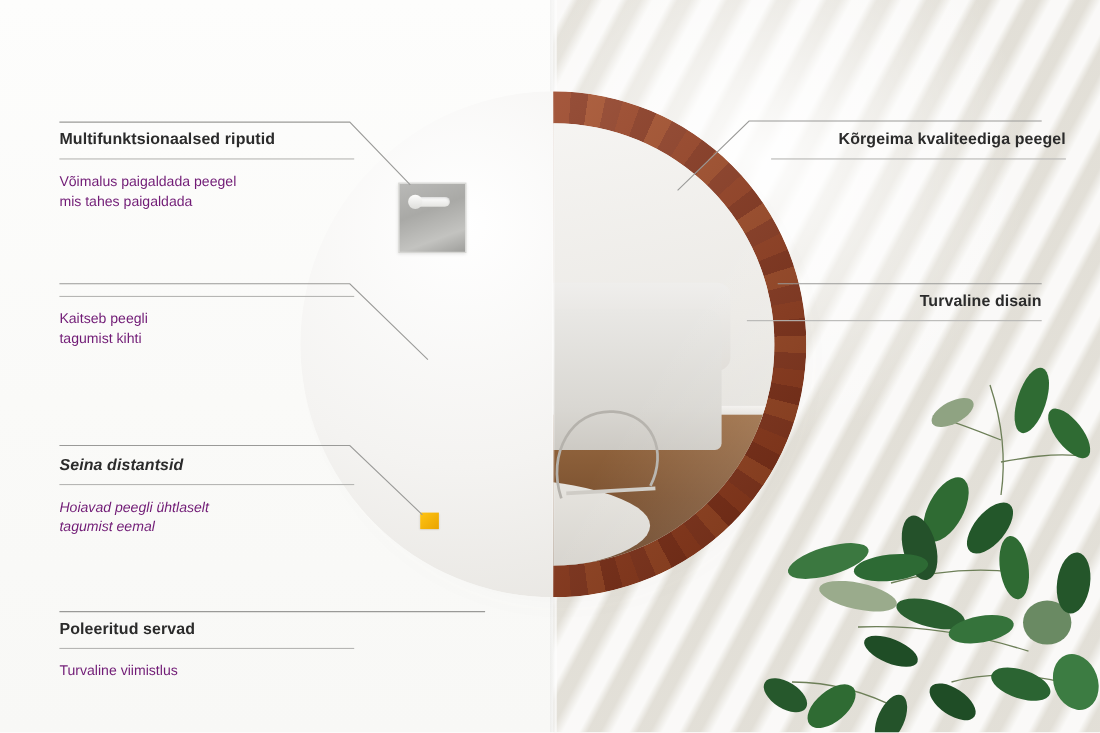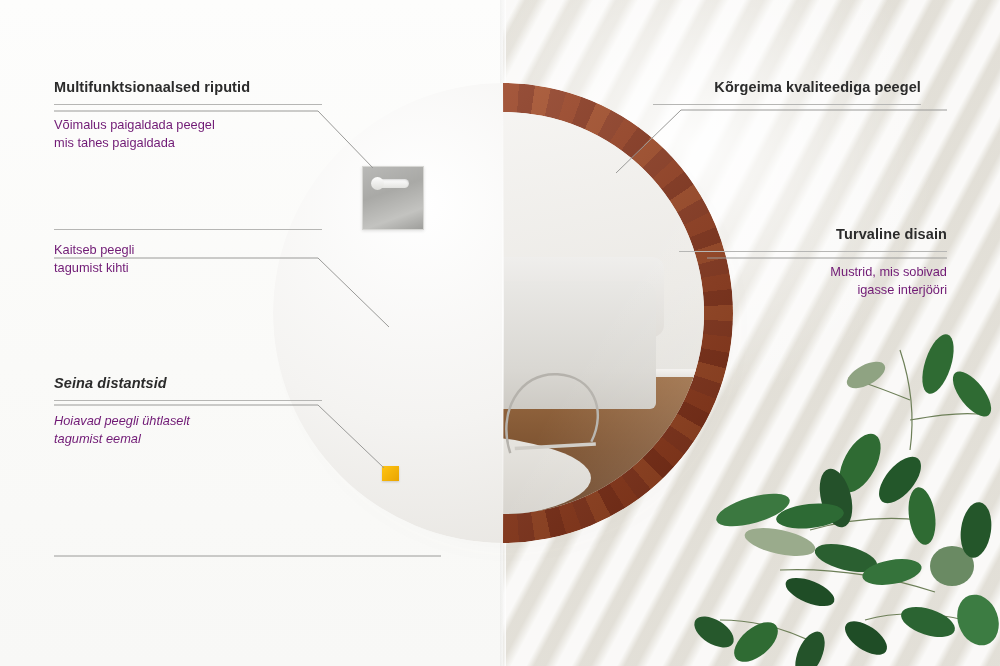--- a/index.html
+++ b/index.html
@@ -126,38 +126,38 @@
   .spacer{
     position:absolute;left:382px;top:466px;width:17px;height:15px;
     background:linear-gradient(135deg,#ffc412,#e9a400);
     box-shadow:0 1px 2px rgba(0,0,0,.16);
   }
 
   
   .leaders{position:absolute;left:0;top:0;width:1000px;height:666px;pointer-events:none;}
 
   
-  .callout{position:absolute;}
+  .callout{position:absolute;margin-top:40px;}
   .callout h3{
     margin:0 0 9px 0;font-size:14.5px;font-weight:700;color:#2b2b2b;letter-spacing:.1px;
   }
   .callout .rule{height:1px;background:#b6b6b4;margin-bottom:11px;}
   .callout p{
     margin:0;font-size:12.8px;line-height:1.42;color:#701a75;font-weight:400;
   }
   .callout.left{left:54px;width:268px;text-align:left;}
   .callout.right{width:268px;text-align:right;}
   .callout.right h3{color:#2b2b2b;}
 
   .c1{top:79px;}
   .c2{top:229px;}
   .c3{top:375px;font-style:italic;}
   .c4{top:524px;width:386px;}
 
-  .r1{left:653px;top:79px;}
+  .r1{left:701px;top:79px;}
   .r2{left:679px;top:226px;}
 
   
   .foliage{position:absolute;left:660px;top:320px;width:345px;height:350px;}
   .foliage svg{width:100%;height:100%;}
 </style>
 </head>
 <body>
 
 <div class="stage">
@@ -238,33 +238,34 @@
 
   <div class="callout left c3">
     <h3>Seina distantsid</h3>
     <div class="rule"></div>
     <p>
       <span>Hoiavad peegli ühtlaselt</span><br>
       <span>tagumist eemal</span>
     </p>
   </div>
 
+  <div class="callout left c4">
+    <h3>Poleeritud servad</h3>
+    <div class="rule"></div>
+    <p>Turvaline viimistlus</p>
+  </div>
 
   <div class="callout right r1">
     <h3>Kõrgeima kvaliteediga peegel</h3>
     <div class="rule"></div>
   </div>
 
   <div class="callout right r2">
     <h3>Turvaline disain</h3>
     <div class="rule"></div>
-    <p>
-      <span>Mustrid, mis sobivad</span><br>
-      <span>igasse interjööri</span>
-    </p>
   </div>
 
   <div class="foliage">
     <svg viewBox="0 0 345 350">
       <g stroke="#6d7f58" stroke-width="1.2" fill="none">
         <path d="M240 30 C250 60 255 95 250 130"></path>
         <path d="M250 80 C225 70 205 62 188 58"></path>
         <path d="M250 100 C272 96 296 92 318 94"></path>
         <path d="M150 210 C185 200 225 196 262 200"></path>
         <path d="M120 250 C170 248 225 256 275 272"></path>

